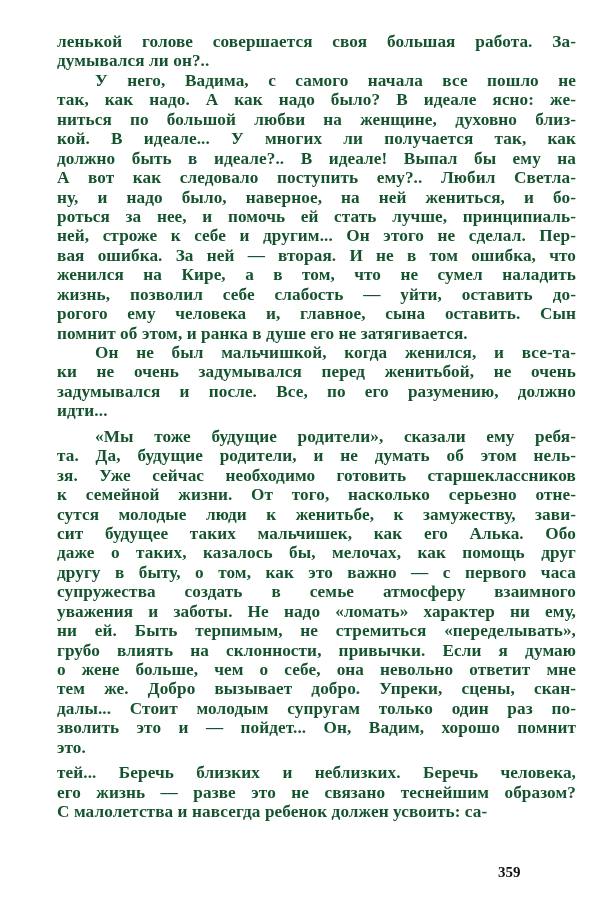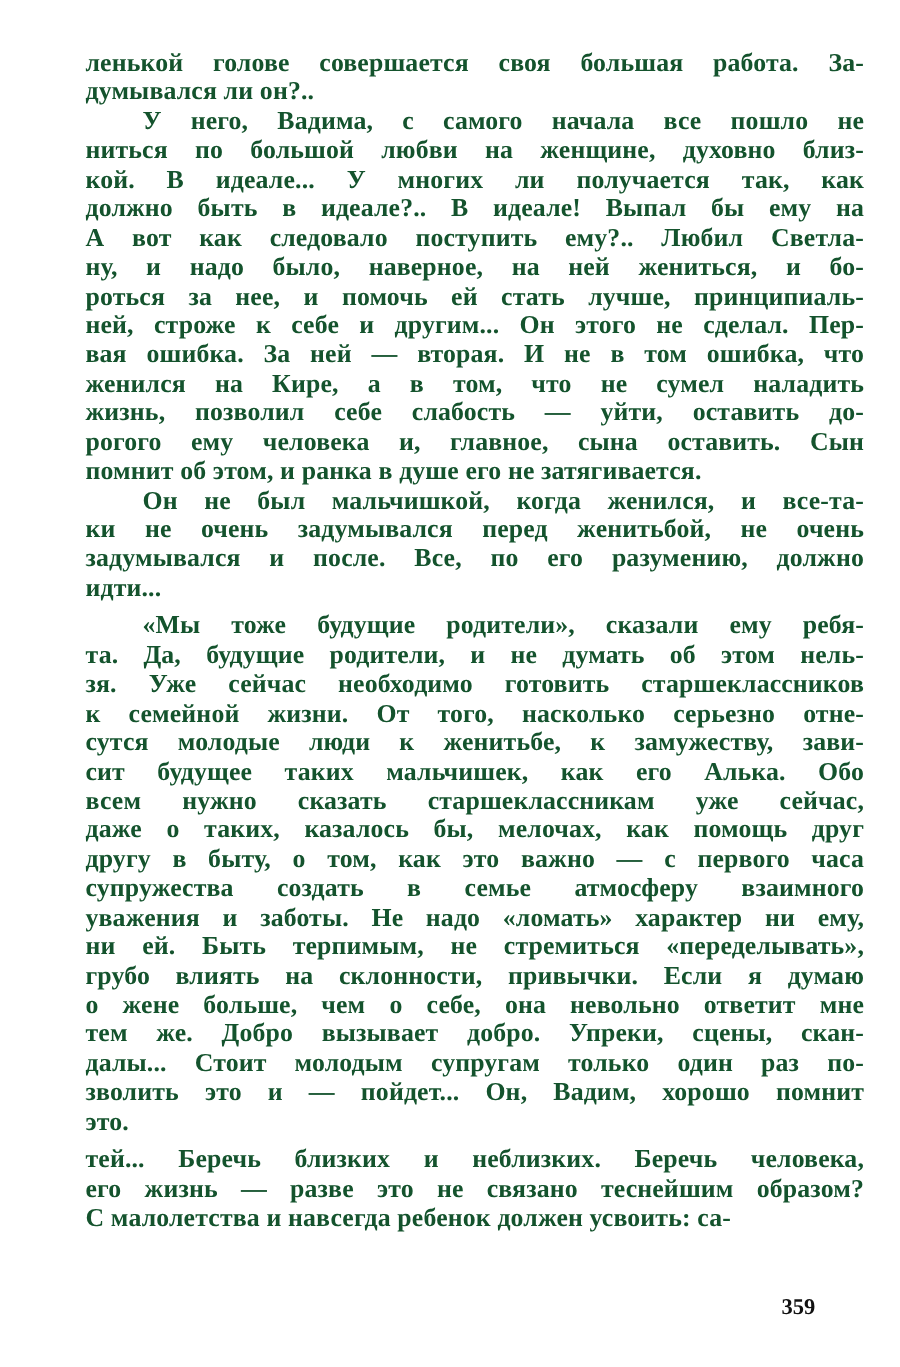--- a/index.html
+++ b/index.html
@@ -8,35 +8,36 @@
     position: absolute; left: 57px; top: 32px; width: 519px;
     font-family: "Liberation Serif", "DejaVu Serif", serif;
     font-size: 17.2px; line-height: 19.45px; color: #14532d;
     font-weight: bold; letter-spacing: 0.1px;
   }
   .line { display: block; white-space: nowrap; text-align: justify; text-align-last: justify; height: 19.45px; overflow: visible; }
   .line.last { text-align-last: left; }
   .line.indent { padding-left: 38px; }
   .para-gap { height: 6px; }
   .page-number {
-    position: absolute; left: 521px; top: 864px;
+    position: absolute; left: 498px; top: 864px;
     font-family: "Liberation Serif", "DejaVu Serif", serif;
     font-size: 15px; font-weight: bold; color: #111111;
   }
 </style>
 </head>
 <body>
 
 <div class="page" id="page-body">
     <div>
       <span class="line">ленькой голове совершается своя большая работа. За-</span>
       <span class="line last">думывался ли он?..</span>
     </div>
     <div>
       <span class="line indent">У него, Вадима, с  самого начала  все пошло  не</span>
+      <span class="line">так, как надо. А как надо было? В идеале ясно: же-</span>
       <span class="line">ниться по большой любви на женщине, духовно близ-</span>
       <span class="line">кой. В идеале... У  многих  ли  получается  так, как</span>
       <span class="line">должно быть в идеале?.. В идеале! Выпал бы ему  на</span>
       <span class="line">А вот как следовало поступить ему?.. Любил Светла-</span>
       <span class="line">ну, и надо было, наверное,  на ней  жениться, и  бо-</span>
       <span class="line">роться за нее, и помочь ей стать лучше, принципиаль-</span>
       <span class="line">ней, строже к себе и другим... Он этого не сделал. Пер-</span>
       <span class="line">вая ошибка. За ней — вторая. И не в том ошибка, что</span>
       <span class="line">женился на  Кире, а в  том, что  не сумел  наладить</span>
       <span class="line">жизнь, позволил себе слабость — уйти, оставить до-</span>
@@ -50,21 +51,20 @@
       <span class="line last">идти...</span>
     </div>
     <div class="para-gap"></div>
     <div>
       <span class="line indent">«Мы тоже будущие родители», сказали ему ребя-</span>
       <span class="line">та. Да, будущие родители, и не думать об этом  нель-</span>
       <span class="line">зя. Уже сейчас необходимо готовить старшеклассников</span>
       <span class="line">к семейной жизни. От того, насколько серьезно  отне-</span>
       <span class="line">сутся молодые люди к женитьбе, к замужеству, зави-</span>
       <span class="line">сит будущее таких  мальчишек, как  его  Алька. Обо</span>
-      <span class="line">всем нужно сказать старшеклассникам  уже  сейчас,</span>
       <span class="line">даже о таких, казалось бы, мелочах, как помощь друг</span>
       <span class="line">другу в быту, о том, как это важно — с первого часа</span>
       <span class="line">супружества  создать в  семье атмосферу  взаимного</span>
       <span class="line">уважения и заботы. Не надо «ломать» характер ни ему,</span>
       <span class="line">ни ей. Быть терпимым, не стремиться «переделывать»,</span>
       <span class="line">грубо влиять на склонности, привычки. Если я думаю</span>
       <span class="line">о жене больше, чем о себе, она невольно ответит  мне</span>
       <span class="line">тем же. Добро вызывает добро. Упреки, сцены, скан-</span>
       <span class="line">далы... Стоит молодым супругам только один раз по-</span>
       <span class="line">зволить это и — пойдет... Он, Вадим, хорошо помнит</span>

